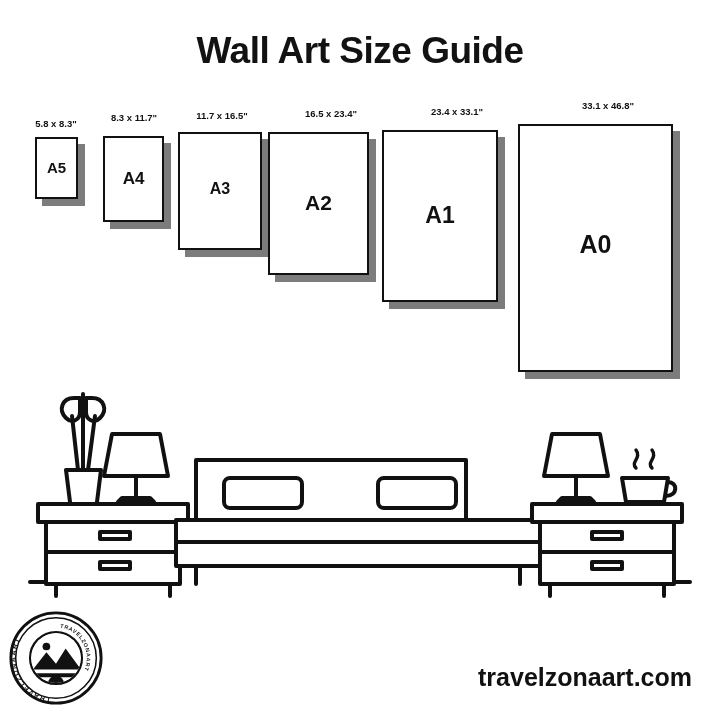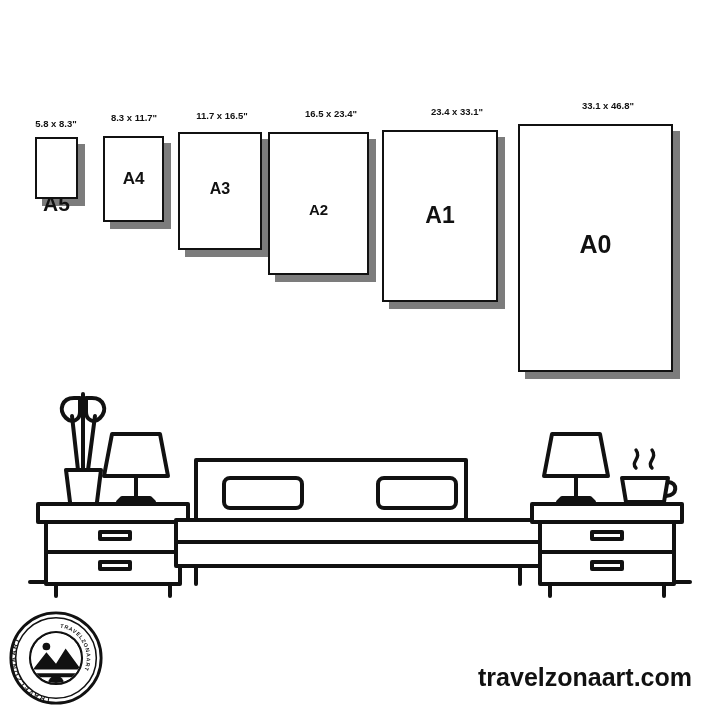--- a/index.html
+++ b/index.html
@@ -96,48 +96,49 @@
     bottom: 14px;
     width: 96px;
     height: 96px;
   }
 </style>
 </head>
 <body>
 
 <div id="stage">
 
+  <div class="title">Wall Art Size Guide</div>
 
   <div id="frames">
 
     <div class="frame-wrap" style="left:30px; top:118px; width:52px;">
       <div class="frame-dim" style="top:0px;">5.8 x 8.3"</div>
       <div class="frame-box" style="left:5px; top:19px; width:43px; height:62px;">
-        <div class="frame-label" style="top:20px; font-size:21px;margin-top:33px;">A5</div>
+        <div class="frame-label" style="top:20px; font-size:15px;">A5</div>
       </div>
     </div>
 
     <div class="frame-wrap" style="left:96px; top:112px; width:76px;">
       <div class="frame-dim" style="top:0px;">8.3 x 11.7"</div>
       <div class="frame-box" style="left:7px; top:24px; width:61px; height:86px;">
         <div class="frame-label" style="top:31px; font-size:17px;text-align:center;">A4</div>
       </div>
     </div>
 
     <div class="frame-wrap" style="left:172px; top:110px; width:100px;">
       <div class="frame-dim" style="top:0px;">11.7 x 16.5"</div>
       <div class="frame-box" style="left:6px; top:22px; width:84px; height:118px;">
         <div class="frame-label" style="top:46px; font-size:16px;">A3</div>
       </div>
     </div>
 
     <div class="frame-wrap" style="left:268px; top:108px; width:126px;">
       <div class="frame-dim" style="top:0px;">16.5 x 23.4"</div>
       <div class="frame-box" style="left:0px; top:24px; width:101px; height:143px;">
-        <div class="frame-label" style="top:67px; font-size:15px;">A2</div>
+        <div class="frame-label" style="top:57px; font-size:21px;">A2</div>
       </div>
     </div>
 
     <div class="frame-wrap" style="left:382px; top:106px; width:150px;">
       <div class="frame-dim" style="top:0px;">23.4 x 33.1"</div>
       <div class="frame-box" style="left:0px; top:24px; width:116px; height:172px;">
         <div class="frame-label" style="top:70px; font-size:23px;">A1</div>
       </div>
     </div>
 

